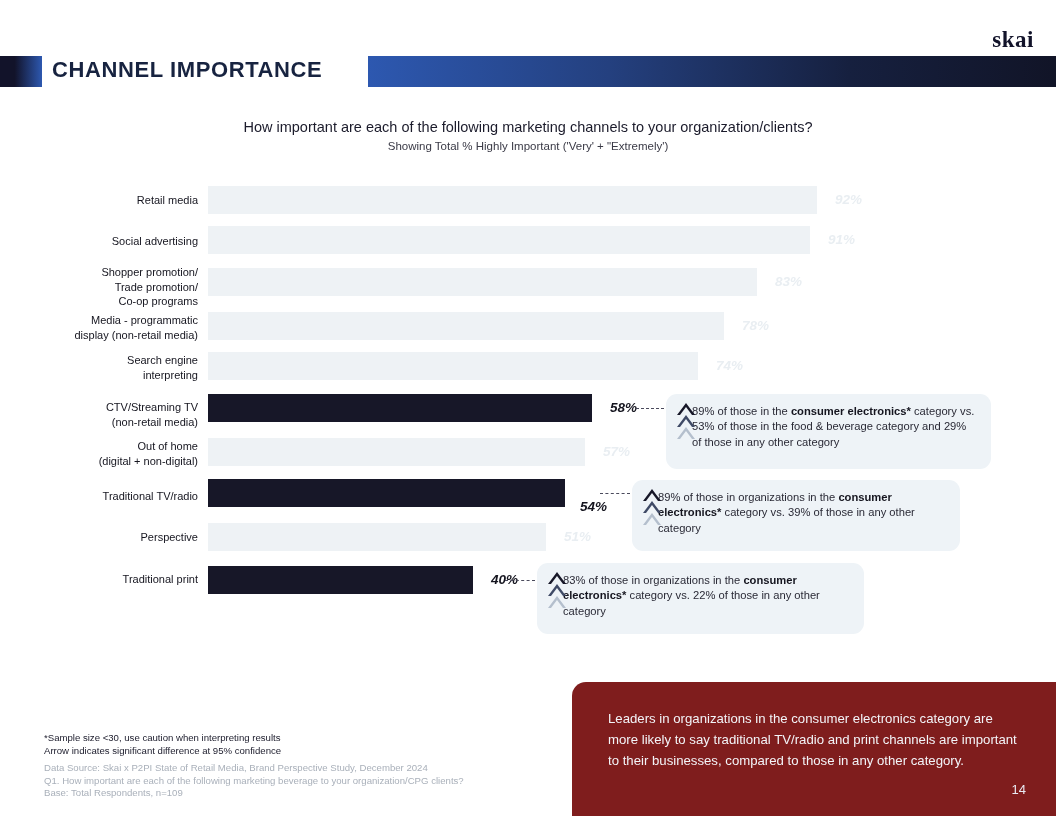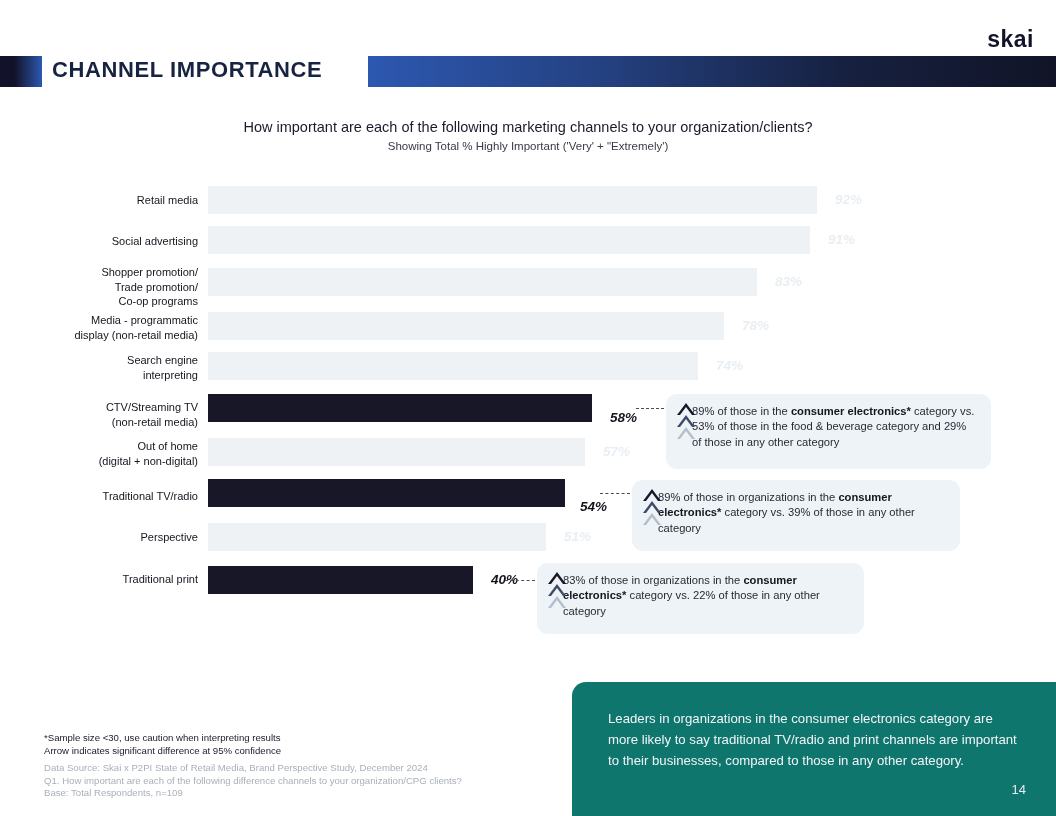--- a/index.html
+++ b/index.html
@@ -8,21 +8,21 @@
     background:#ffffff;
     font-family:"Liberation Sans", sans-serif;
     color:#1b1b2b;
     position:relative;
     overflow:hidden;
   }
 
   
   .logo{
     position:absolute; top:28px; right:22px;
-    font-family:Liberation Sans, sans-serif;
+    font-family:Liberation Serif, serif;
     font-size:23px; font-weight:700; letter-spacing:.5px;
     color:#12132a; line-height:1;
   }
   .header-band{
     position:absolute; left:0; top:56px; width:1056px; height:31px;
   }
   .band-left{
     position:absolute; left:0; top:0; width:42px; height:31px;
     background:linear-gradient(90deg,#12132a 0%,#12132a 35%,#2d58b0 100%);
   }
@@ -86,21 +86,21 @@
     font-size:9.6px; line-height:12.5px; color:#1b1b2b;
   }
   .foot-light{
     position:absolute; left:44px; top:762px;
     font-size:9.6px; line-height:12.5px; color:#a9b0ba;
   }
 
   
   .panel{
     position:absolute; left:572px; top:682px; width:484px; height:134px;
-    background:#0f766e; border-radius:14px 0 0 0;
+    background:#7f1d1d; border-radius:14px 0 0 0;
   }
   .panel-text{
     position:absolute; left:36px; top:26px; width:410px;
     color:#f3f4f8; font-size:13.2px; line-height:21px;
   }
   .page-num{
     position:absolute; right:30px; bottom:19px;
     color:#e9eaf2; font-size:13px;
   }
 </style>
@@ -146,21 +146,21 @@
       <div>Search engine</div>
       <div>interpreting</div>
     </div>
     <div class="bar" style="top: 172px; width: 490px;"></div>
     <div class="val muted" style="top: 172px; left: 716px;">74%</div>
     <div class="cat-label" style="top: 220px;">
       <div>CTV/Streaming TV</div>
       <div>(non-retail media)</div>
     </div>
     <div class="bar dark" style="top: 214px; width: 384px;"></div>
-    <div class="val dark" style="top: 214px; left: 610px; margin-top: 10px;">58%</div>
+    <div class="val dark" style="top: 214px; left: 610px;">58%</div>
     <div class="cat-label" style="top: 259px;">
       <div>Out of home</div>
       <div>(digital + non-digital)</div>
     </div>
     <div class="bar" style="top: 258px; width: 377px;"></div>
     <div class="val muted" style="top: 258px; left: 603px;">57%</div>
     <div class="cat-label" style="top: 309px;">
       <div>Traditional TV/radio</div>
     </div>
     <div class="bar dark" style="top: 299px; width: 357px;"></div>
@@ -206,20 +206,20 @@
       <div>83% of those in organizations in the <b>consumer electronics*</b> category vs. 22% of those in any other category</div>
     </div>
   </div>
 
 <div class="foot-strong">
   <div>*Sample size &lt;30, use caution when interpreting results</div>
   <div>Arrow indicates significant difference at 95% confidence</div>
 </div>
 <div class="foot-light">
   <div>Data Source: Skai x P2PI State of Retail Media, Brand Perspective Study, December 2024</div>
-  <div>Q1.  How important are each of the following difference channels to your organization/CPG clients?</div>
+  <div>Q1.  How important are each of the following marketing beverage to your organization/CPG clients?</div>
   <div>Base: Total Respondents, n=109</div>
 </div>
 
 <div class="panel">
   <div class="panel-text">Leaders in organizations in the consumer electronics category are more likely to say traditional TV/radio and print channels are important to their businesses, compared to those in any other category.</div>
   <div class="page-num">14</div>
 </div>
 
 </body></html>

